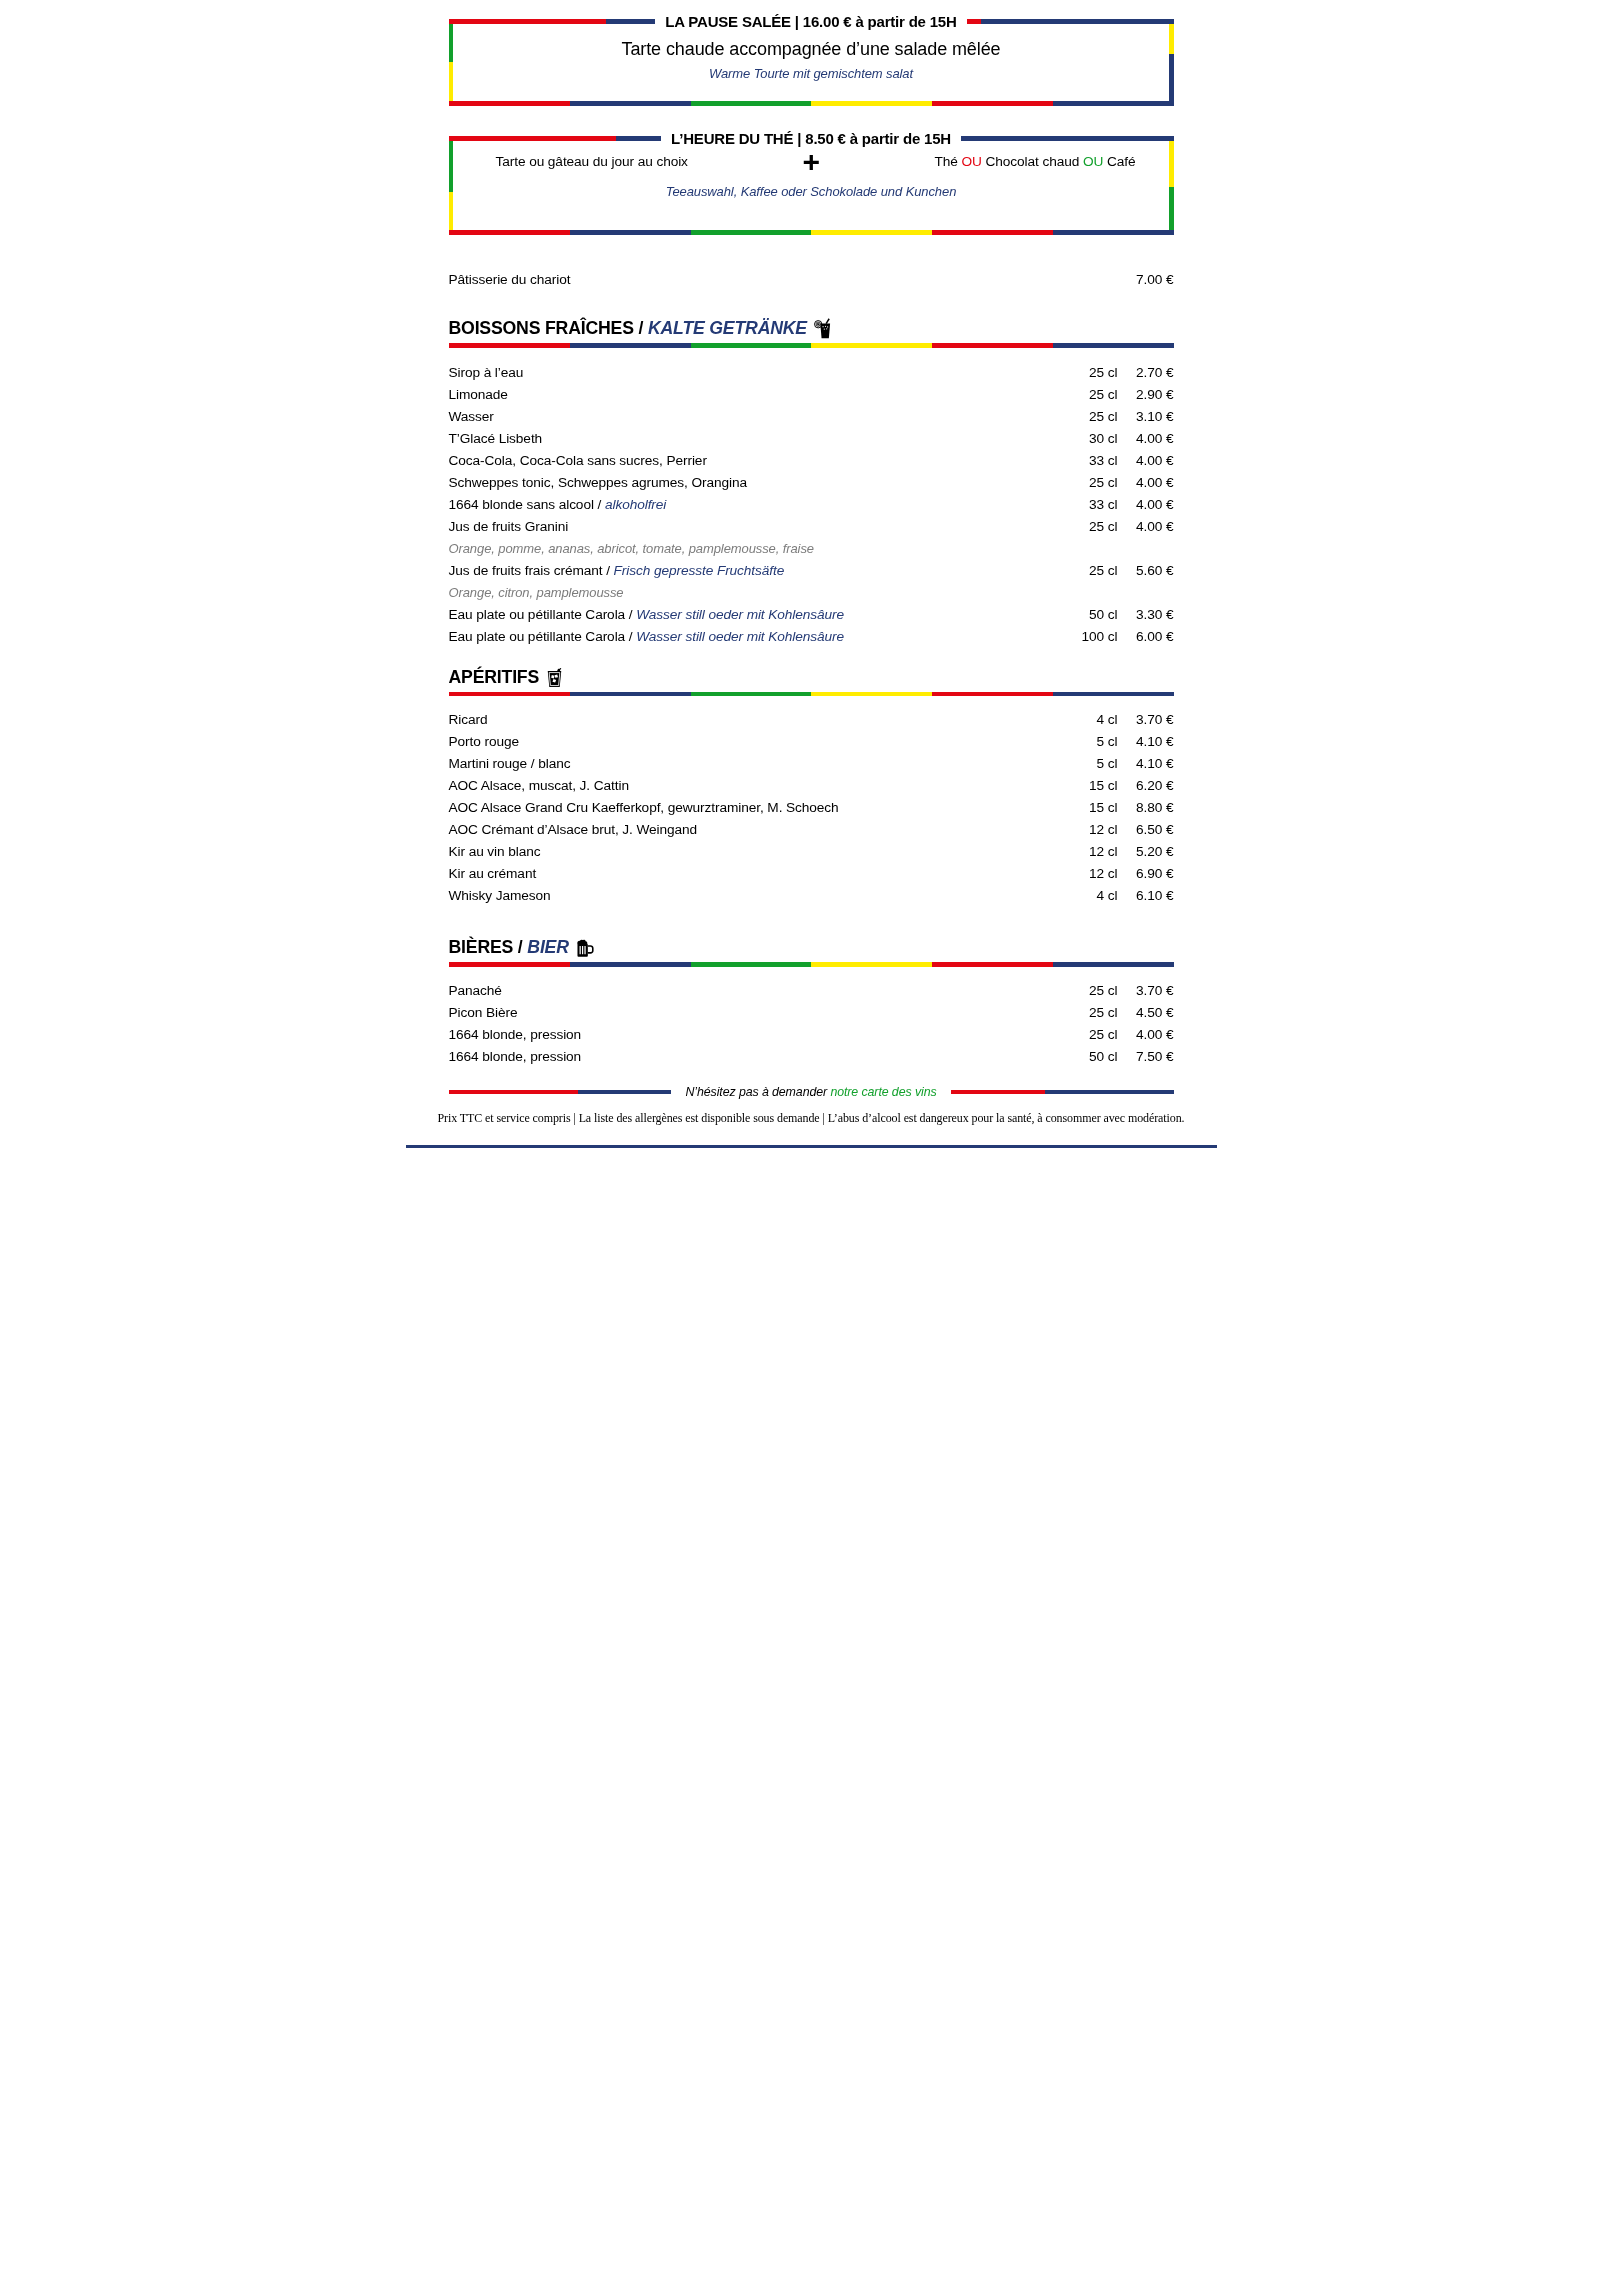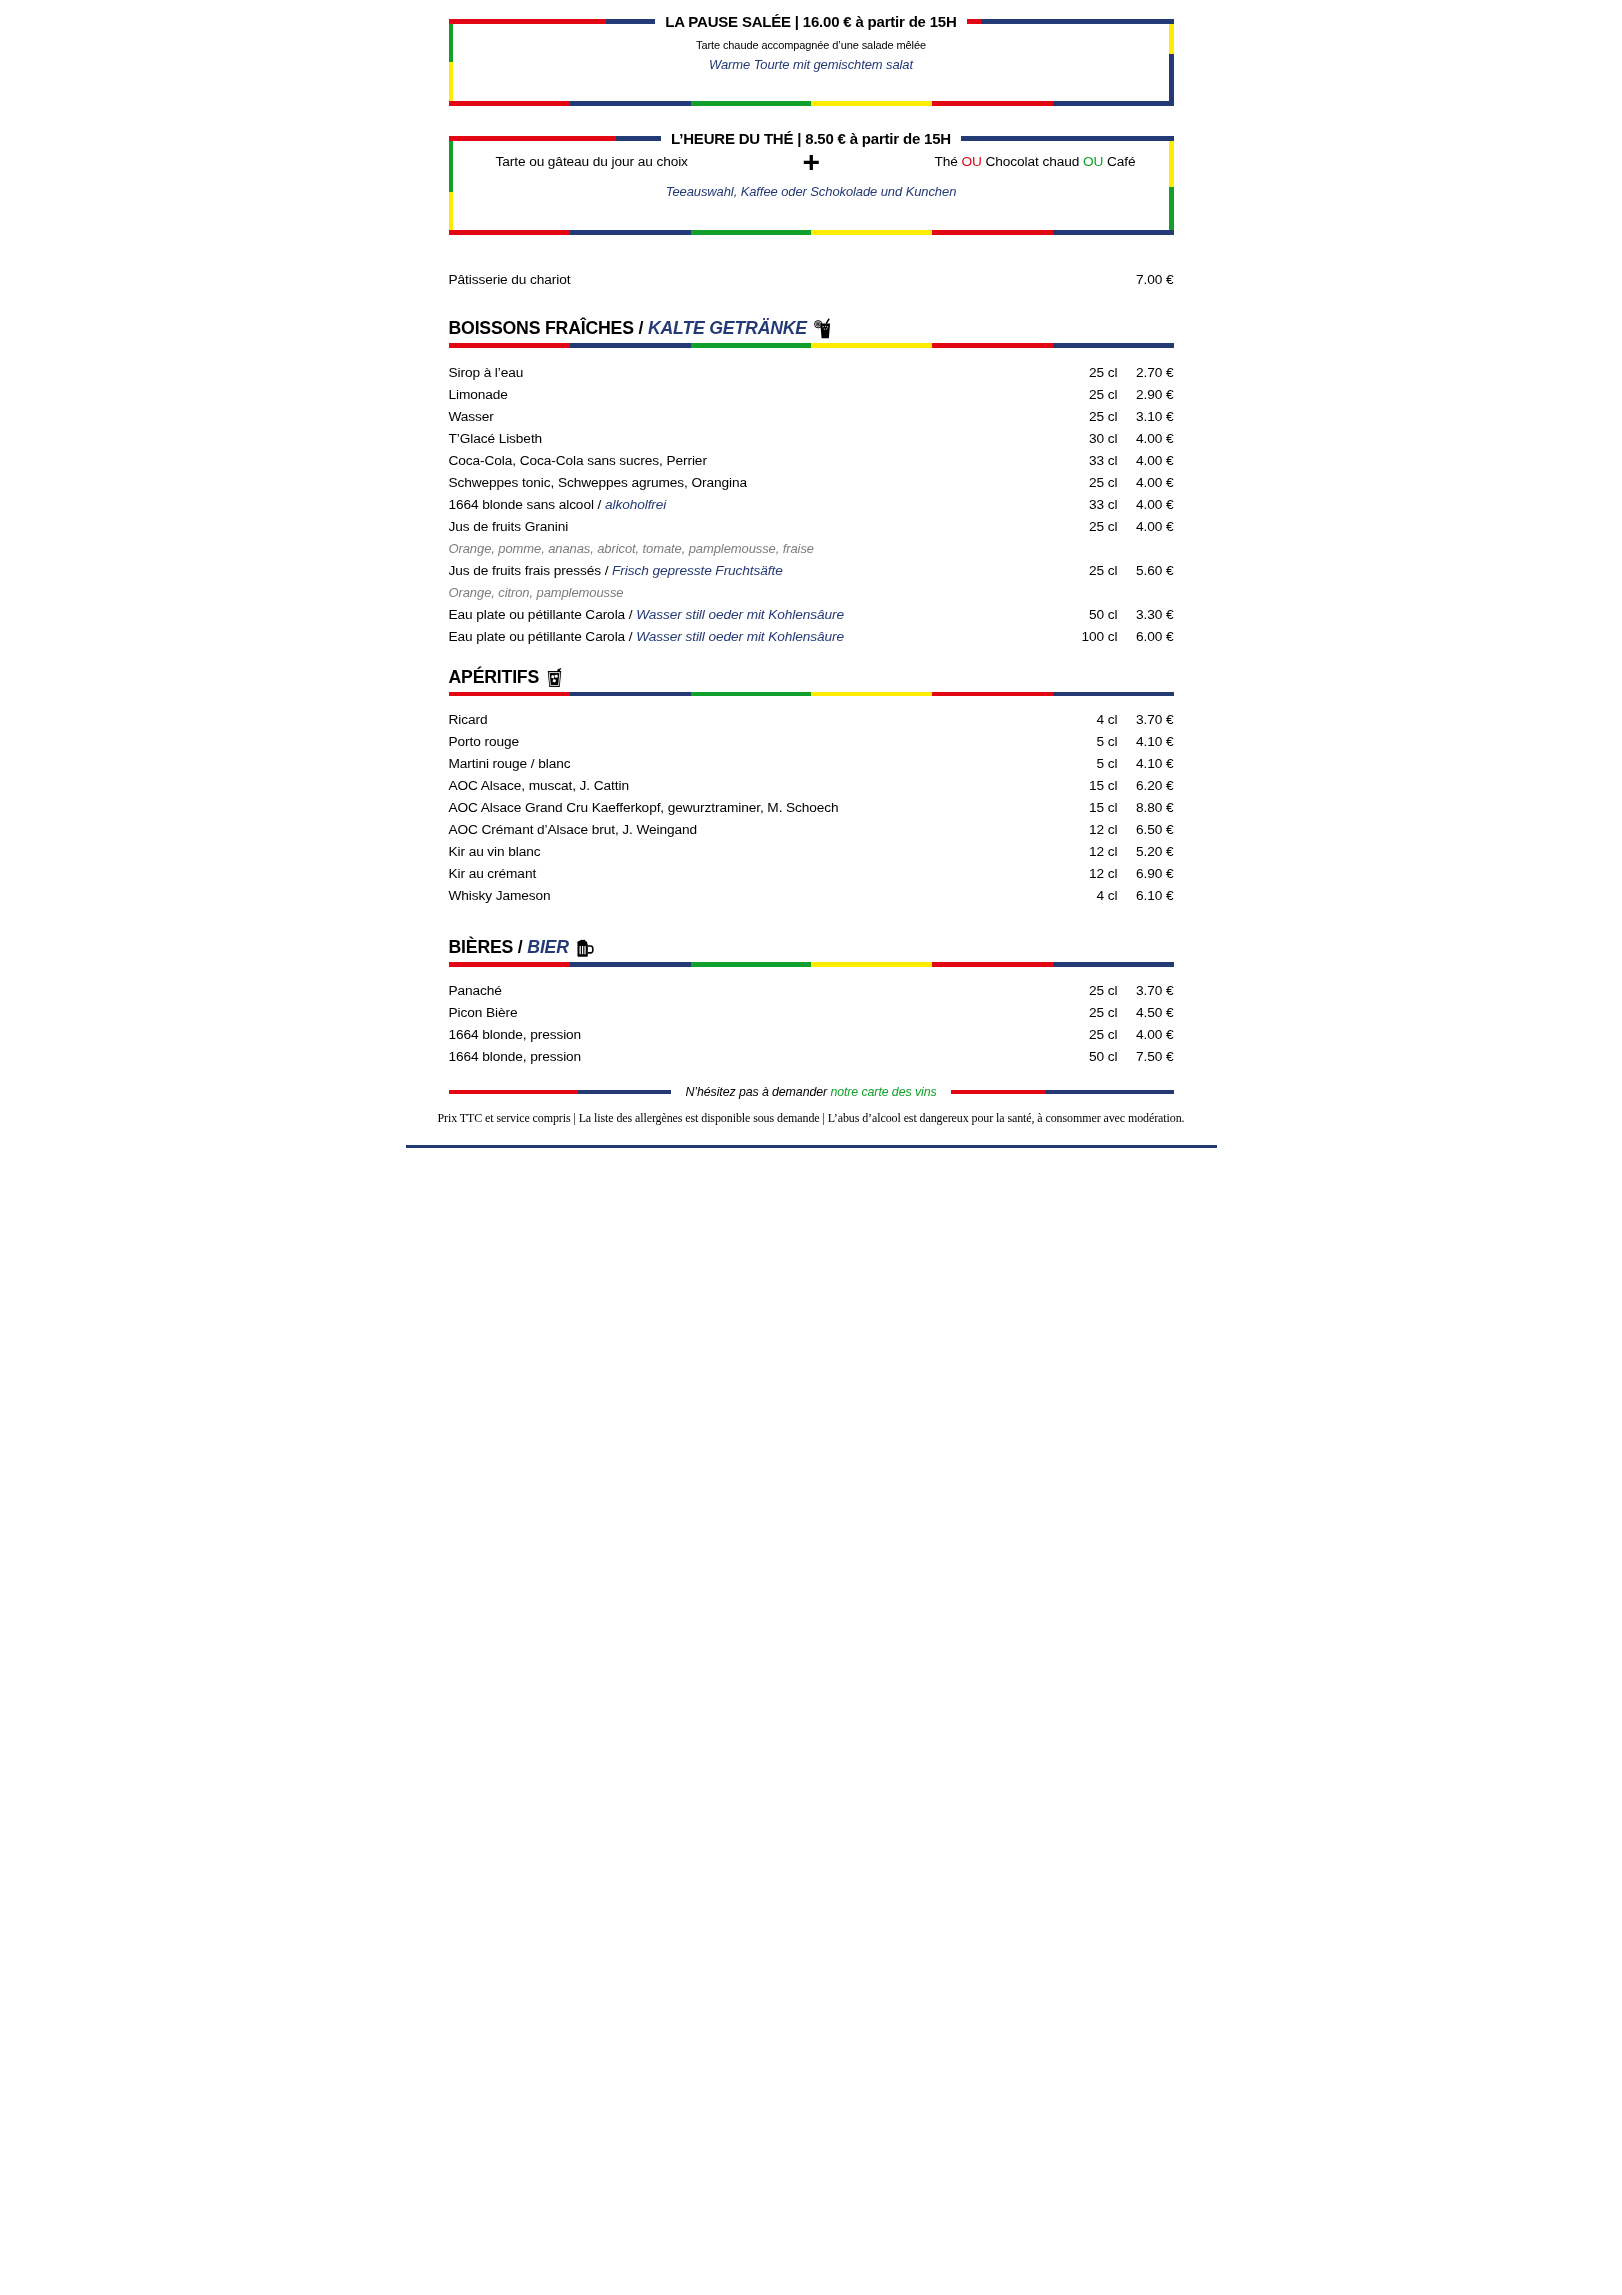--- a/index.html
+++ b/index.html
@@ -22,21 +22,21 @@
     background:linear-gradient(90deg,var(--red) 0 16.66%,var(--navy) 16.66% 33.33%,var(--green) 33.33% 50%,var(--yellow) 50% 66.66%,var(--red) 66.66% 83.33%,var(--navy) 83.33% 100%);}
   .fbox-top{position:absolute;top:-9.8px;left:0;right:0;display:flex;align-items:center;gap:10.5px;}
   .strip{flex:1 1 0;height:4.6px;}
   .s1l{background:linear-gradient(90deg,var(--red) 0 76%,var(--navy) 76% 100%);}
   .s1r{background:linear-gradient(90deg,var(--red) 0 7%,var(--navy) 7% 100%);}
   .s2l{background:linear-gradient(90deg,var(--red) 0 79%,var(--navy) 79% 100%);}
   .s2r{background:var(--navy);}
   .fbox-title{margin:0;font-size:15px;font-weight:800;line-height:19.6px;white-space:nowrap;letter-spacing:-0.2px;}
   .fbox-body{text-align:center;}
   .fbox1 .fbox-body{padding-top:17px;}
-  .fr-line{font-size:11px;}
+  .fr-line{font-size:18px;}
   .de-line{font-size:13px;font-style:italic;color:var(--navy);margin-top:6.5px;}
   .the-row{display:flex;align-items:center;justify-content:space-between;padding:14.4px 38px 0 47px;font-size:13.7px;text-align:center;}
   .the-plus{font-size:30px;font-weight:700;line-height:17px;}
   .pre{white-space:pre;}
   .ou-red{color:var(--red);white-space:pre;}
   .ou-green{color:var(--green);white-space:pre;}
   .fbox2 .de-line{margin-top:13.7px;}
   
   .rowband{margin:0 43px;}
   .chariot{margin-top:34px;}
@@ -169,21 +169,21 @@
       <span class="sz">33 cl</span>
       <span class="pr">4.00 €</span>
     </div>
   <div class="row">
       <span class="nm">Jus de fruits Granini</span>
       <span class="sz">25 cl</span>
       <span class="pr">4.00 €</span>
     </div>
   <div class="note gray">Orange, pomme, ananas, abricot, tomate, pamplemousse, fraise</div>
   <div class="row">
-      <span class="nm"><span>Jus de fruits frais pressés</span><span class="sep"> / </span><span class="de-it">Frisch gepresste Fruchtsäfte</span></span>
+      <span class="nm"><span>Jus de fruits frais crémant</span><span class="sep"> / </span><span class="de-it">Frisch gepresste Fruchtsäfte</span></span>
       <span class="sz">25 cl</span>
       <span class="pr">5.60 €</span>
     </div>
   <div class="note gray">Orange, citron, pamplemousse</div>
   <div class="row">
       <span class="nm"><span>Eau plate ou pétillante Carola</span><span class="sep"> / </span><span class="de-it">Wasser still oeder mit Kohlensâure</span></span>
       <span class="sz">50 cl</span>
       <span class="pr">3.30 €</span>
     </div>
   <div class="row">

